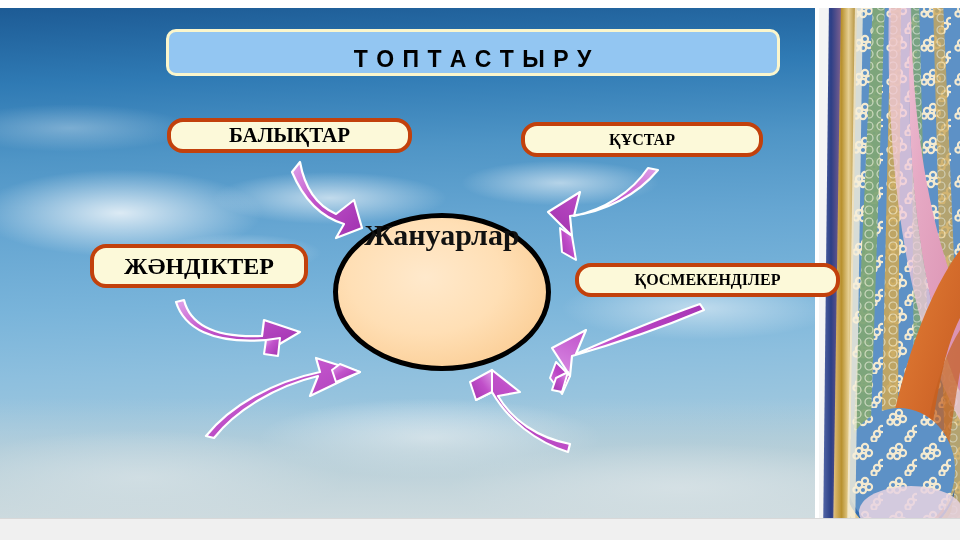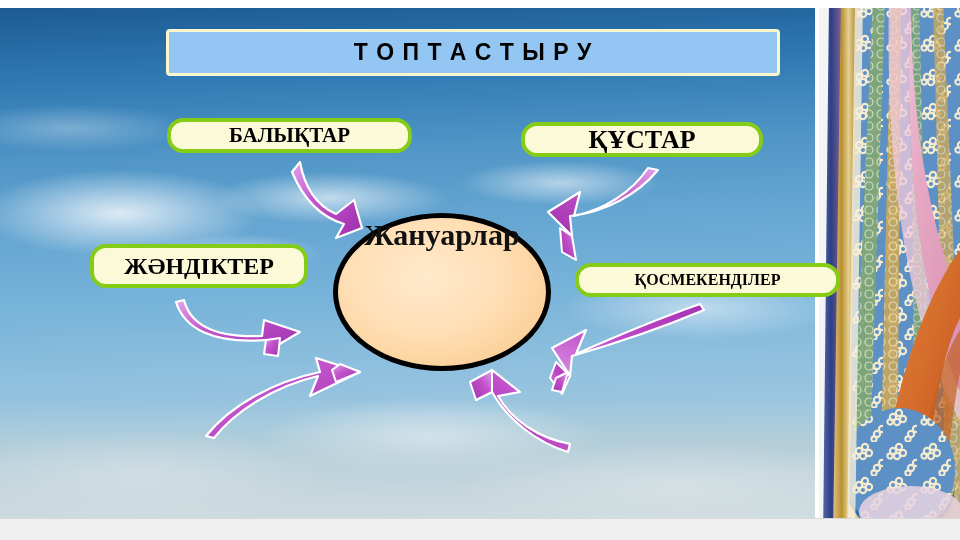--- a/index.html
+++ b/index.html
@@ -43,44 +43,44 @@
   
   .strip-top{position:absolute;left:0;top:0;width:960px;height:8px;background:#ffffff;}
   .strip-bottom{position:absolute;left:0;top:518px;width:960px;height:22px;background:#f0f0f0;}
   .strip-bottom::before{content:"";position:absolute;left:0;top:0;width:100%;height:1px;background:#d8d8d8;}
 
   
   #title-banner{
     position:absolute;left:166px;top:29px;width:614px;height:47px;
     background:#93c6f2;
     border:3px solid #fbf6cc;
-    border-radius:4px;
+    border-radius:10px;
     box-sizing:border-box;
-    display:flex;align-items:center;justify-content:center;
+    display:flex;align-items:flex-end;justify-content:center;
   }
   #title-banner .t{
     font-family:"Liberation Sans",sans-serif;
     font-weight:bold;font-size:23px;color:#000;letter-spacing:1px;
   }
 
   
   .lbl{
     position:absolute;
     background:#fcf9d9;
-    border:4px solid #84cc16;
+    border:4px solid #c2410c;
     border-radius:16px;
     box-sizing:border-box;
     display:flex;align-items:center;justify-content:center;
     color:#000;
     font-family:"Liberation Serif",serif;
     font-weight:bold;
     white-space:nowrap;
   }
   #lbl-fish      {left:167px; top:118px; width:245px; height:35px; font-size:21px;}
-  #lbl-birds     {left:521px; top:122px; width:242px; height:35px; font-size:26px;}
+  #lbl-birds     {left:521px; top:122px; width:242px; height:35px; font-size:16px;}
   #lbl-insects   {left:90px;  top:244px; width:218px; height:44px; font-size:24px;}
   #lbl-amphib    {left:575px; top:263px; width:265px; height:34px; font-size:16px;}
   #lbl-mammals   {left:50px;  top:444px; width:308px; height:36px; font-size:20px;}
   #lbl-reptiles  {left:576px; top:434px; width:272px; height:34px; font-size:20px;}
 
   
   #center-node{
     position:absolute;left:333px;top:213px;width:218px;height:158px;
     border-radius:50%;
     border:5px solid #000;

